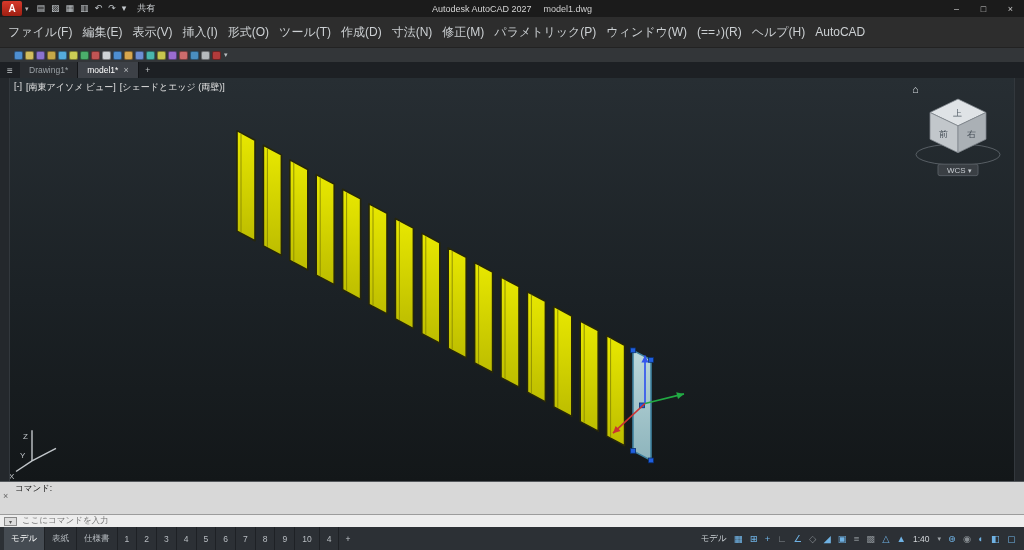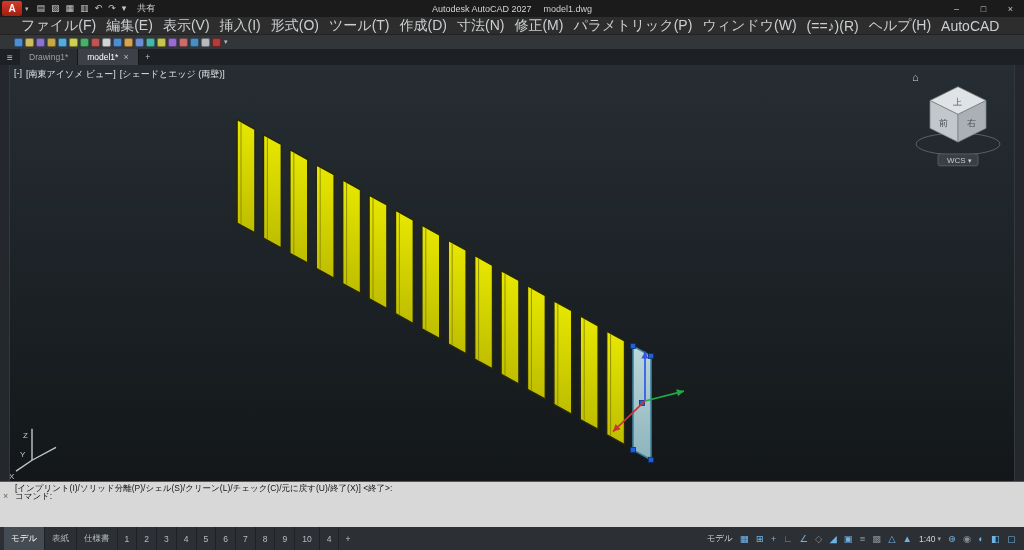--- a/index.html
+++ b/index.html
@@ -13,21 +13,21 @@
   .logo-dd{color:#b6b6b6;font-size:7px;padding:0 3px}
   .qat{display:flex;align-items:center;gap:6px;padding:0 5px}
   .qicon{color:#c3c8cc;font-size:9px;line-height:1;cursor:default}
   .share{color:#cfd3d6;padding:0 6px}
   .title-center{position:absolute;left:0;right:0;text-align:center;color:#d4d4d4;pointer-events:none}
   .title-center .doc{margin-left:12px;color:#cfcfcf}
   .win-controls{margin-left:auto;display:flex;height:17px}
   .win-btn{width:27px;display:flex;align-items:center;justify-content:center;color:#c9c9c9;font-size:9px}
 
   
-  .menubar{height:18px;background:#2d2d2d;display:flex;align-items:center;font-size:14px;color:#ccd0d3;padding-left:16px;flex:0 0 auto;border-bottom:1px solid #222}
+  .menubar{height:31px;background:#2d2d2d;display:flex;align-items:center;font-size:12px;color:#ccd0d3;padding-left:3px;flex:0 0 auto;border-bottom:1px solid #222}
   .menu-item{padding:0 5px;white-space:nowrap}
 
   
   .ribbonbar{height:14px;background:#333639;display:flex;align-items:center;font-size:8.5px;color:#d4d7da;flex:0 0 auto}
   .rtab{padding:0 7px;white-space:nowrap}
   .rtab.active{background:#41454a;color:#fff}
   .ricon-strip{display:flex;align-items:center;gap:2px;margin-left:14px}
   .ricon{width:9px;height:9px;border-radius:2px;display:inline-block;border:1px solid rgba(0,0,0,.4)}
   .ricon-dd{color:#b9bdc0;font-size:7px;margin-left:3px}
 
@@ -60,21 +60,21 @@
   
   .statusbar{height:23px;background:#2c3035;display:flex;align-items:center;font-size:8.5px;color:#b8bdc2;padding:0 4px;flex:0 0 auto}
   .ltabs{display:flex;align-items:center;height:100%}
   .ltab{padding:0 7px;height:100%;display:flex;align-items:center;border-right:1px solid #1e2125;white-space:nowrap}
   .ltab.active{background:#454b52;color:#fff}
   .lplus{padding:0 6px;color:#c3c8cc}
   .status-right{margin-left:auto;display:flex;align-items:center;gap:7px;padding-right:4px}
   .model-label{color:#cdd2d6}
   .sicon{font-size:9.5px;color:#6fb2e4;line-height:1}
   .sicon.off{color:#878d92}
-  .scale{display:flex;align-items:center;gap:2px;color:#d2d6da}
+  .scale{display:flex;align-items:center;gap:8px;color:#d2d6da}
   .scale .dd{font-size:7px;color:#9ea3a8}
 </style>
 </head>
 <body>
 
 <div class="app">
 
   <div class="titlebar">
     <div class="logo">A</div>
     <span class="logo-dd">▾</span>
@@ -249,23 +249,26 @@
     <div class="edge left"></div>
     <div class="edge right"></div>
     <div class="vtab" style="top:70px;height:112px">プロパティ管理</div>
     <div class="vtab" style="top:310px;height:66px">プロパティ</div>
     <div class="vtab" style="left:auto;right:0;top:168px;height:192px">ツール パレット - すべてのパレット</div>
   </div>
 
   <div class="cmd">
     <span class="cmd-close">×</span>
     <div class="cmd-lines" id="cmd-lines">
-        <div class="cmd-line">[インプリント(I)/ソリッド分離(P)/シェル(S)/クリーン(L)/チェック(C)/元に戻す(U)/終了(X)] &lt;終了&gt;:</div>
         <div class="cmd-line">コマンド:</div>
       </div>
+    <div class="cmd-input">
+      <span class="cmd-tool">▾</span>
+      <span class="cmd-hint">ここにコマンドを入力</span>
+    </div>
   </div>
 
   <div class="statusbar">
     <div class="ltabs" id="layout-tabs">
         <div class="ltab active">モデル</div>
         <div class="ltab">表紙</div>
         <div class="ltab">仕様書</div>
         <div class="ltab">1</div>
         <div class="ltab">2</div>
         <div class="ltab">3</div>

